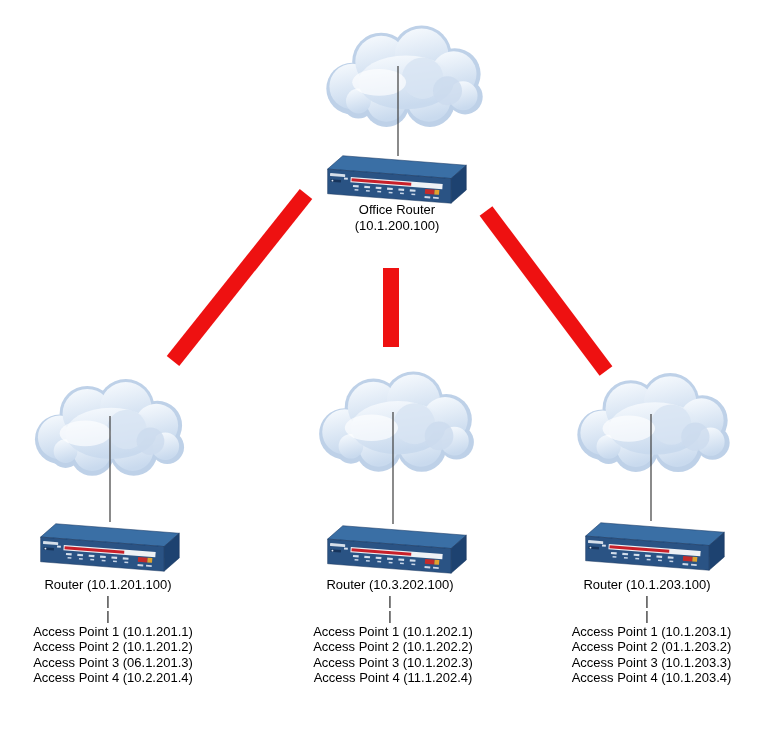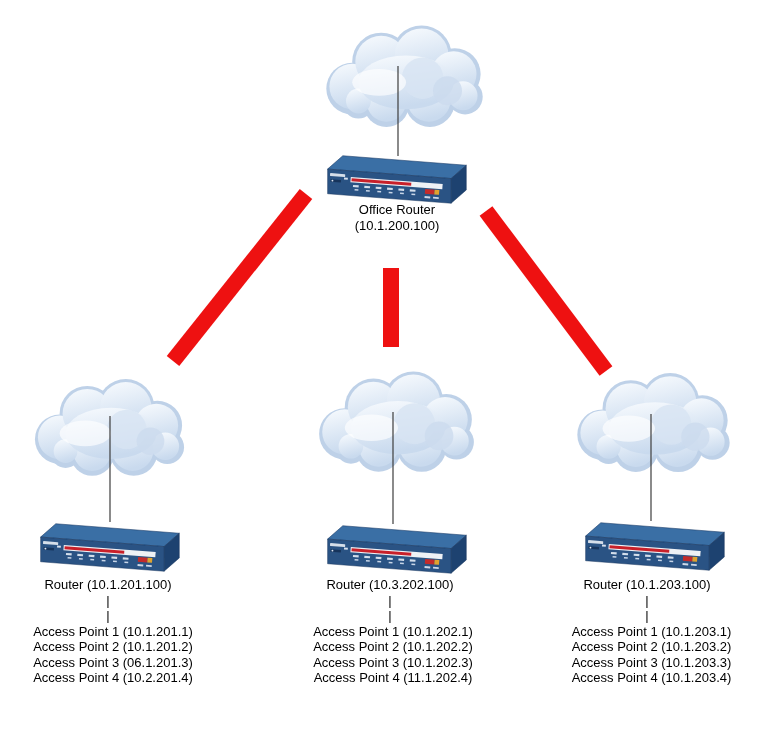--- a/index.html
+++ b/index.html
@@ -171,19 +171,19 @@
       <div class="ap">Access Point 4 (11.1.202.4)</div>
     </div>
   </div>
 
   <div class="branch-labels" style="left:558px;top:577px;width:178px">
     <div class="rl">Router (10.1.203.100)</div>
     <div class="pipe">|</div>
     <div class="pipe">|</div>
     <div class="ap-list" style="padding-left:9px">
       <div class="ap">Access Point 1 (10.1.203.1)</div>
-      <div class="ap">Access Point 2 (10.1.203.2)</div>
+      <div class="ap">Access Point 2 (01.1.203.2)</div>
       <div class="ap">Access Point 3 (10.1.203.3)</div>
       <div class="ap">Access Point 4 (10.1.203.4)</div>
     </div>
   </div>
 
 </div>
 
 </body></html>

